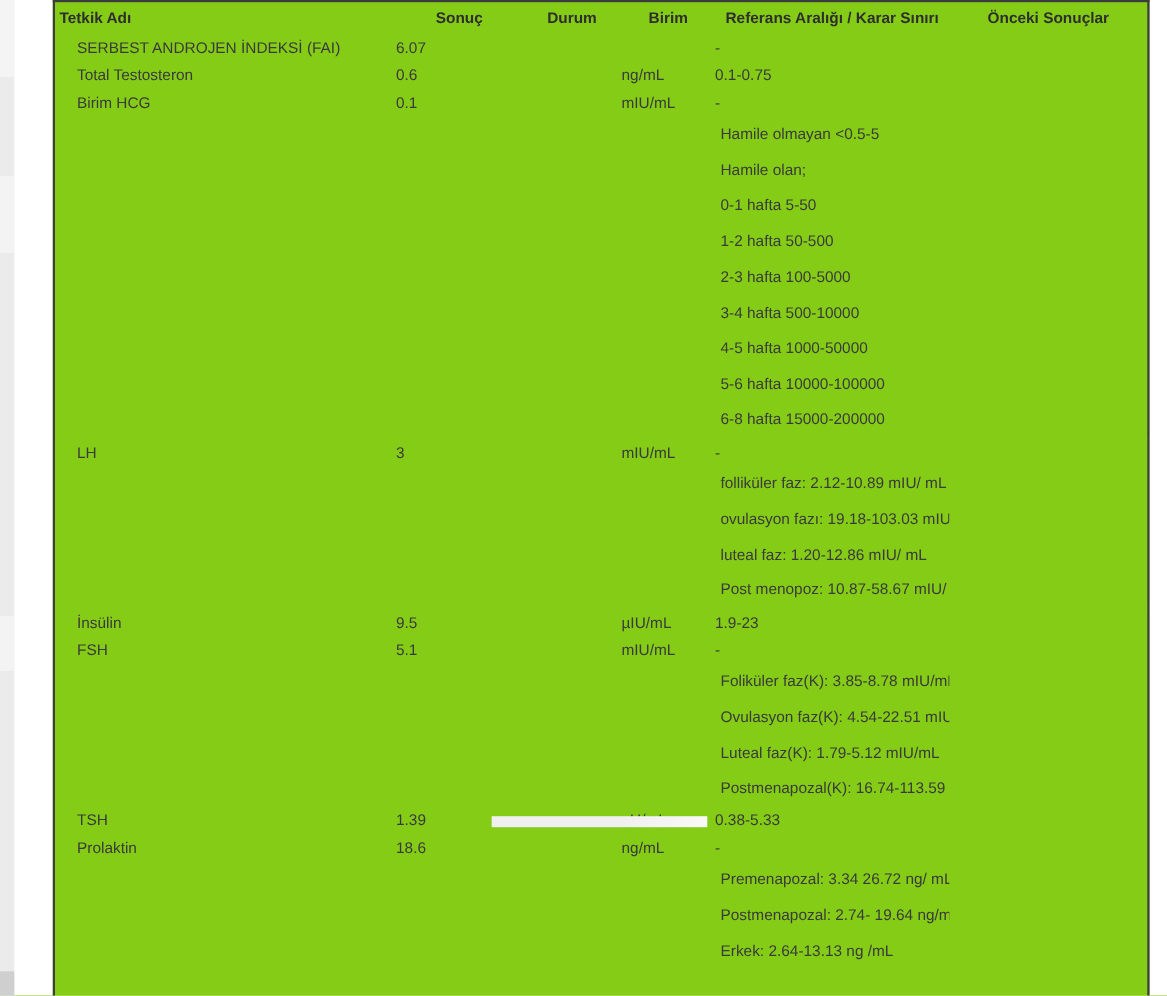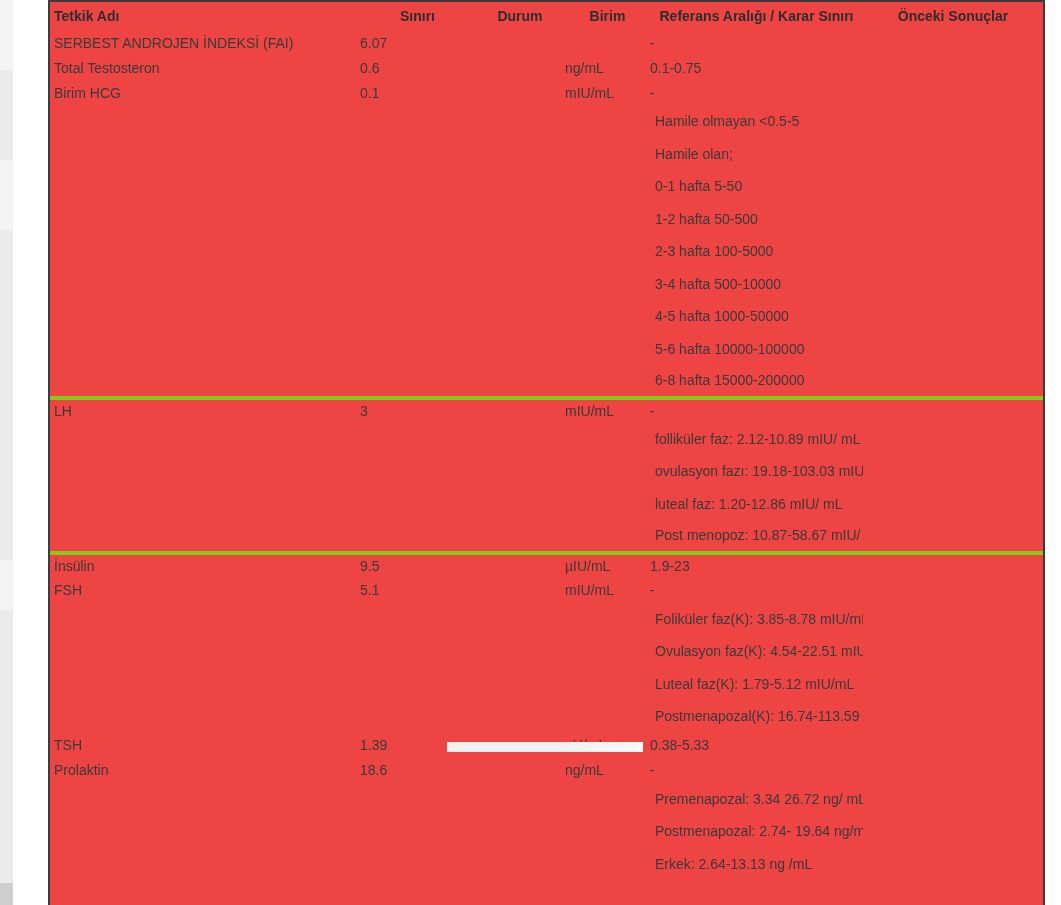--- a/index.html
+++ b/index.html
@@ -22,31 +22,31 @@
   .edge-strip::after {
     content:""; position:absolute; left:0; bottom:0; width:100%; height:22px;
     background:#cfcfcf;
   }
   .edge-patch { position:absolute; left:0; width:100%; background:#f3f3f3; }
   .report {
     position:absolute; left:48px; top:0; width:997px; height:905px;
     border-left:2px solid #3c3c3c;
     border-right:2px solid #3c3c3c;
     border-top:2px solid #3c3c3c;
-    background:#ef4444;
+    background:#84cc16;
     overflow:hidden;
   }
   table { width:993px; border-collapse:collapse; table-layout:fixed; }
   th, td {
     font-size:14px; vertical-align:middle; overflow:hidden; white-space:nowrap;
   }
   thead th { height:28px; font-weight:bold; color:#2e2e2e; text-align:center; }
   thead th.col-name { text-align:left; padding-left:4px; }
   .result-row td { height:25px; text-align:left; }
-  .result-row td.col-name { text-align:left; padding-left:4px; }
+  .result-row td.col-name { text-align:left; padding-left:20px; }
   .ref-row td { height:32.5px; }
   .ref-row td.ref-note { text-align:left; padding-left:5px; }
   tr.section-start td { border-top:4px solid #84cc16; }
   .homa-highlight {
     position:absolute; left:447px; top:742px; width:196px; height:10px;
     background:linear-gradient(to right, #f0f0f0 60%, #f9f9f9);
   }
 </style>
 </head>
 <body>
@@ -62,21 +62,21 @@
       <col style="width:310px">
       <col style="width:115px">
       <col style="width:90px">
       <col style="width:85px">
       <col style="width:213px">
       <col style="width:180px">
     </colgroup>
     <thead>
       <tr>
         <th class="col-name">Tetkik Adı</th>
-        <th>Sınırı</th>
+        <th>Sonuç</th>
         <th>Durum</th>
         <th>Birim</th>
         <th>Referans Aralığı / Karar Sınırı</th>
         <th>Önceki Sonuçlar</th>
       </tr>
     </thead>
     <tbody id="table-body">
         <tr class="result-row">
           <td class="col-name">SERBEST ANDROJEN İNDEKSİ (FAI)</td>
           <td class="col-result">6.07</td>

